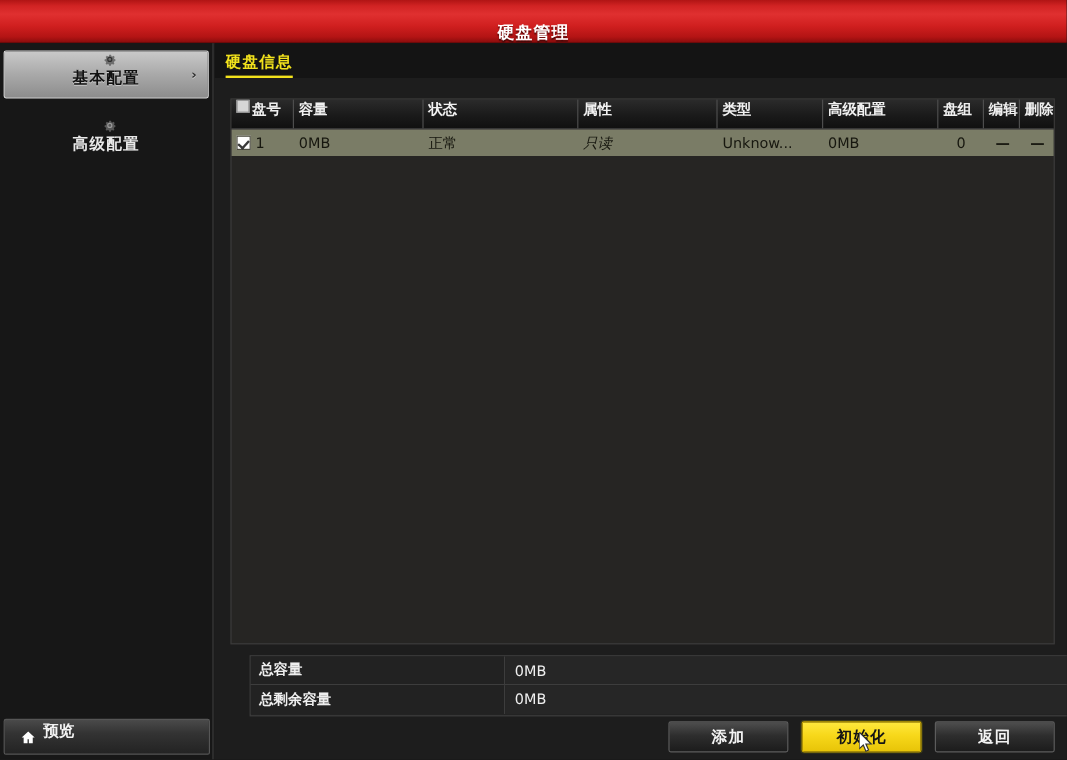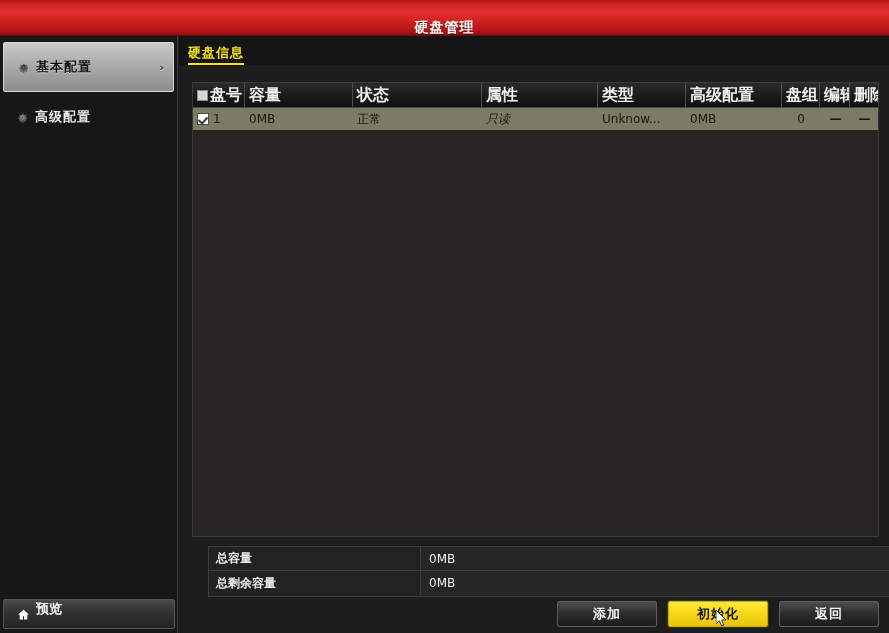--- a/index.html
+++ b/index.html
@@ -36,26 +36,27 @@
 
   
   .sidebar {
     position: absolute; left: 0; top: 36px;
     width: 178px; height: 597px;
     background: #171717;
     border-right: 1px solid #3a3a3a;
   }
   .side-item {
     position: relative;
-    height: 50px;
-    margin: 0 3px;
+    height: 40px;
+    margin: 16px 3px;
     display: flex; align-items: center;
     color: #e8e8e8;
     font-size: 13px;
     font-weight: bold;
+    flex-direction: column;
   }
   .side-item.first { margin-top: 6px; }
   .side-item.selected {
     background: linear-gradient(180deg, #c9c9c9 0%, #a9a9a9 50%, #8d8d8d 100%);
     color: #111111;
     border: 1px solid #d8d8d8;
     border-radius: 2px;
     text-shadow: 0 1px 0 rgba(255,255,255,.45);
   }
   .side-item .s-icon {
@@ -109,23 +110,23 @@
     background: #262523;
     border: 1px solid #3b3b3b;
   }
   .thead {
     display: flex;
     height: 25px;
     background: linear-gradient(180deg, #2b2b2b 0%, #1a1a1a 55%, #101010 100%);
     border-bottom: 1px solid #4a4a4a;
   }
   .th {
-    display: flex; align-items: center;
+    display: flex; 
     color: #f0f0f0;
-    font-size: 16px; font-weight: bold;
+    font-size: 12px; font-weight: bold;
     padding-left: 4px;
     border-right: 1px solid #4d4d4d;
     overflow: hidden; white-space: nowrap;
   }
   .th:last-child { border-right: none; }
   .th .hdr-check {
     width: 11px; height: 11px;
     background: #d6d6d6;
     border: 1px solid #8d8d8d;
     margin-right: 2px;

